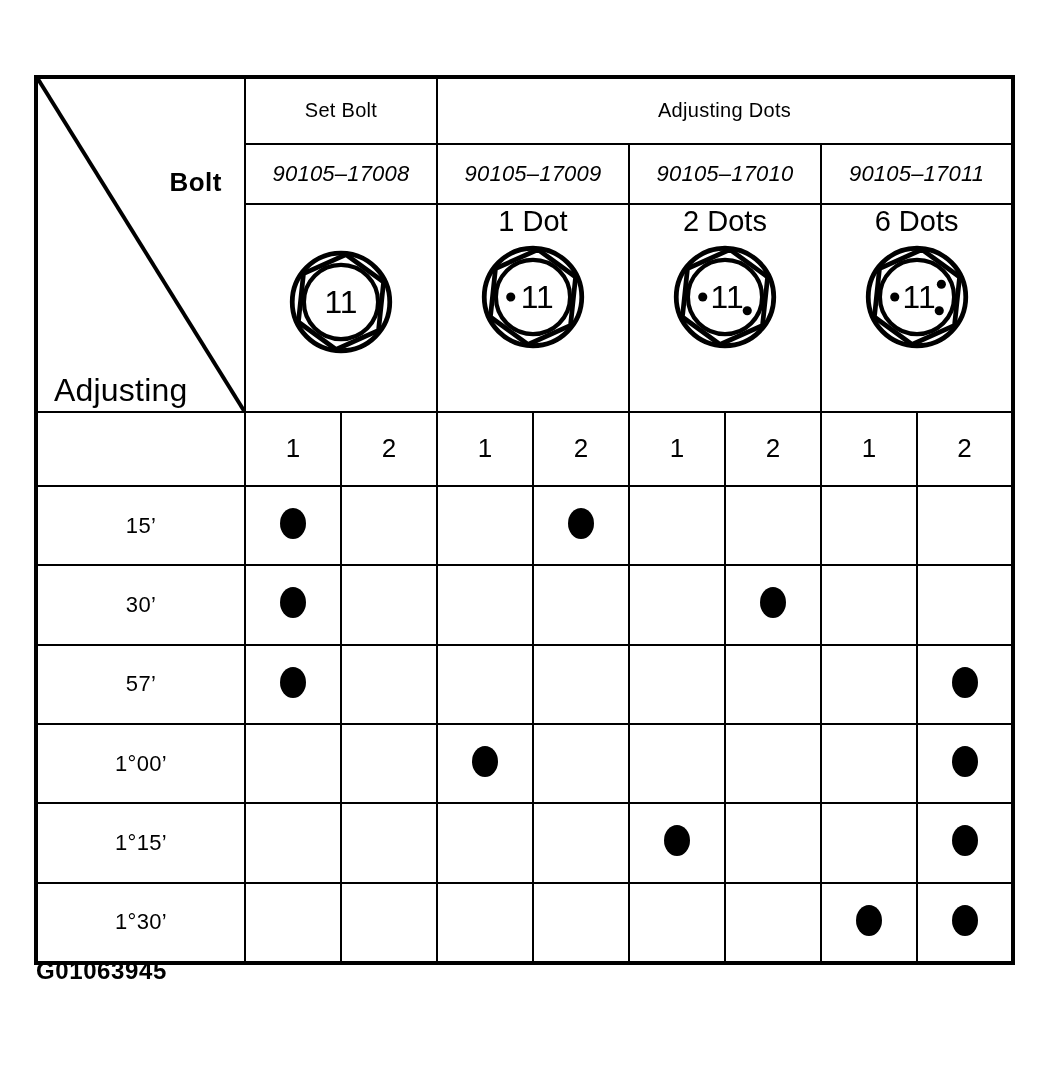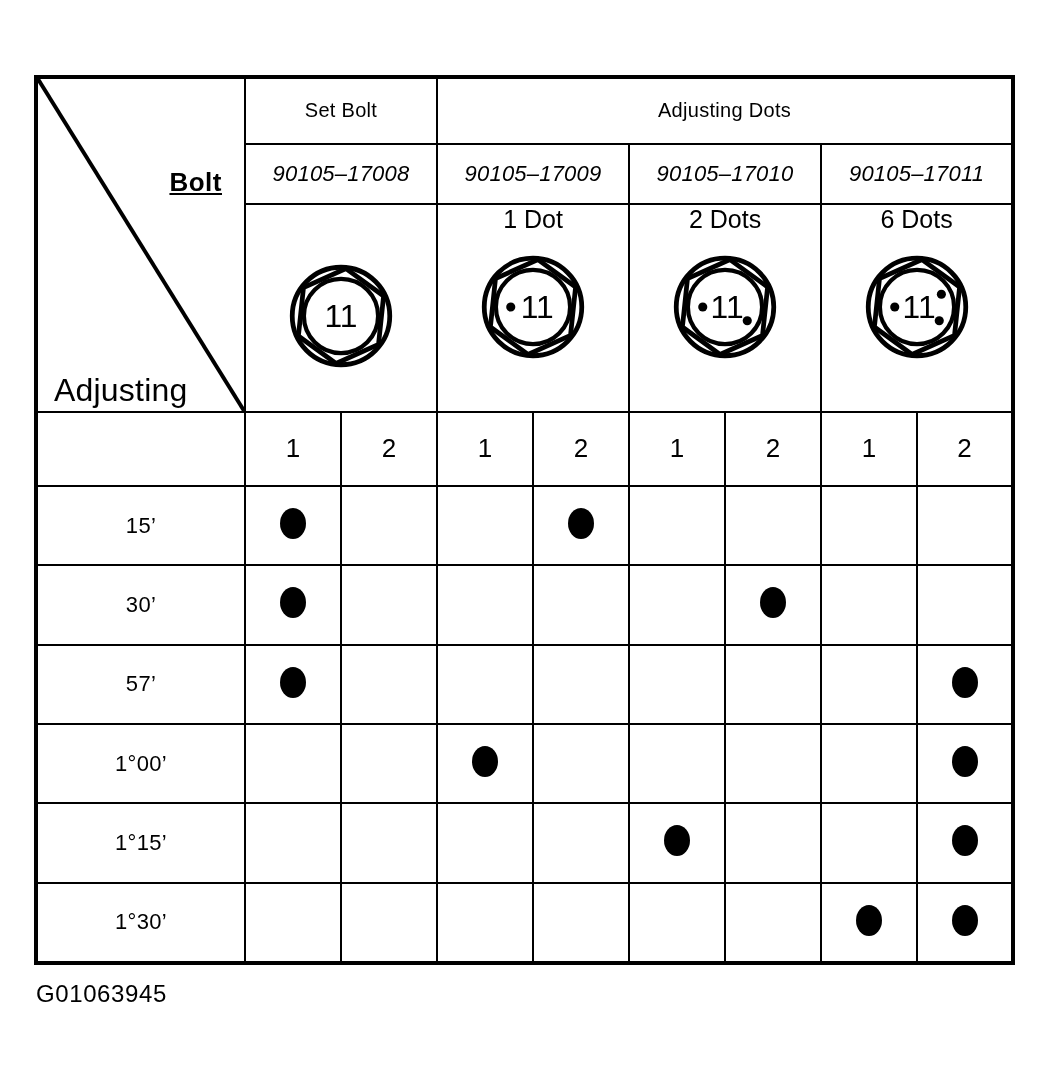--- a/index.html
+++ b/index.html
@@ -70,21 +70,20 @@
     height: 100%;
     pointer-events: none;
   }
   .corner-bolt-label {
     position: absolute;
     right: 22px;
     top: 88px;
     font-size: 26px;
     font-weight: bold;
     letter-spacing: 0.5px;
-    text-decoration: underline;
   }
   .corner-adjusting-label {
     position: absolute;
     left: 16px;
     top: 290px;
     font-size: 32px;
     line-height: 1.32;
     text-align: left;
     letter-spacing: 0.2px;
   }
@@ -94,23 +93,23 @@
     font-size: 20px;
     letter-spacing: 0.3px;
   }
   .part-no {
     font-size: 22px;
     letter-spacing: 0.2px;
     white-space: nowrap;
     font-style: italic;
   }
   .dotlabel {
-    font-size: 25px;
+    font-size: 29px;
     display: block;
-    margin-bottom: 14px;
+    margin-bottom: 0;
   }
   .subnum {
     font-size: 26px;
   }
   .rowlabel {
     font-size: 22px;
     letter-spacing: 0.3px;
   }
 
   
@@ -138,23 +137,24 @@
     height: 31px;
     border-radius: 50%;
     background: #000;
     display: inline-block;
   }
 
   
   .caption {
     position: absolute;
     left: 36px;
-    top: 980px;
+    top: 957px;
     font-size: 24px;
     letter-spacing: 0.6px;
+    font-weight: bold;
   }
 </style>
 </head>
 <body>
 
 <div id="figure-root">
 
   <div class="table-wrap">
     <table class="bolt-table">
       <colgroup>

